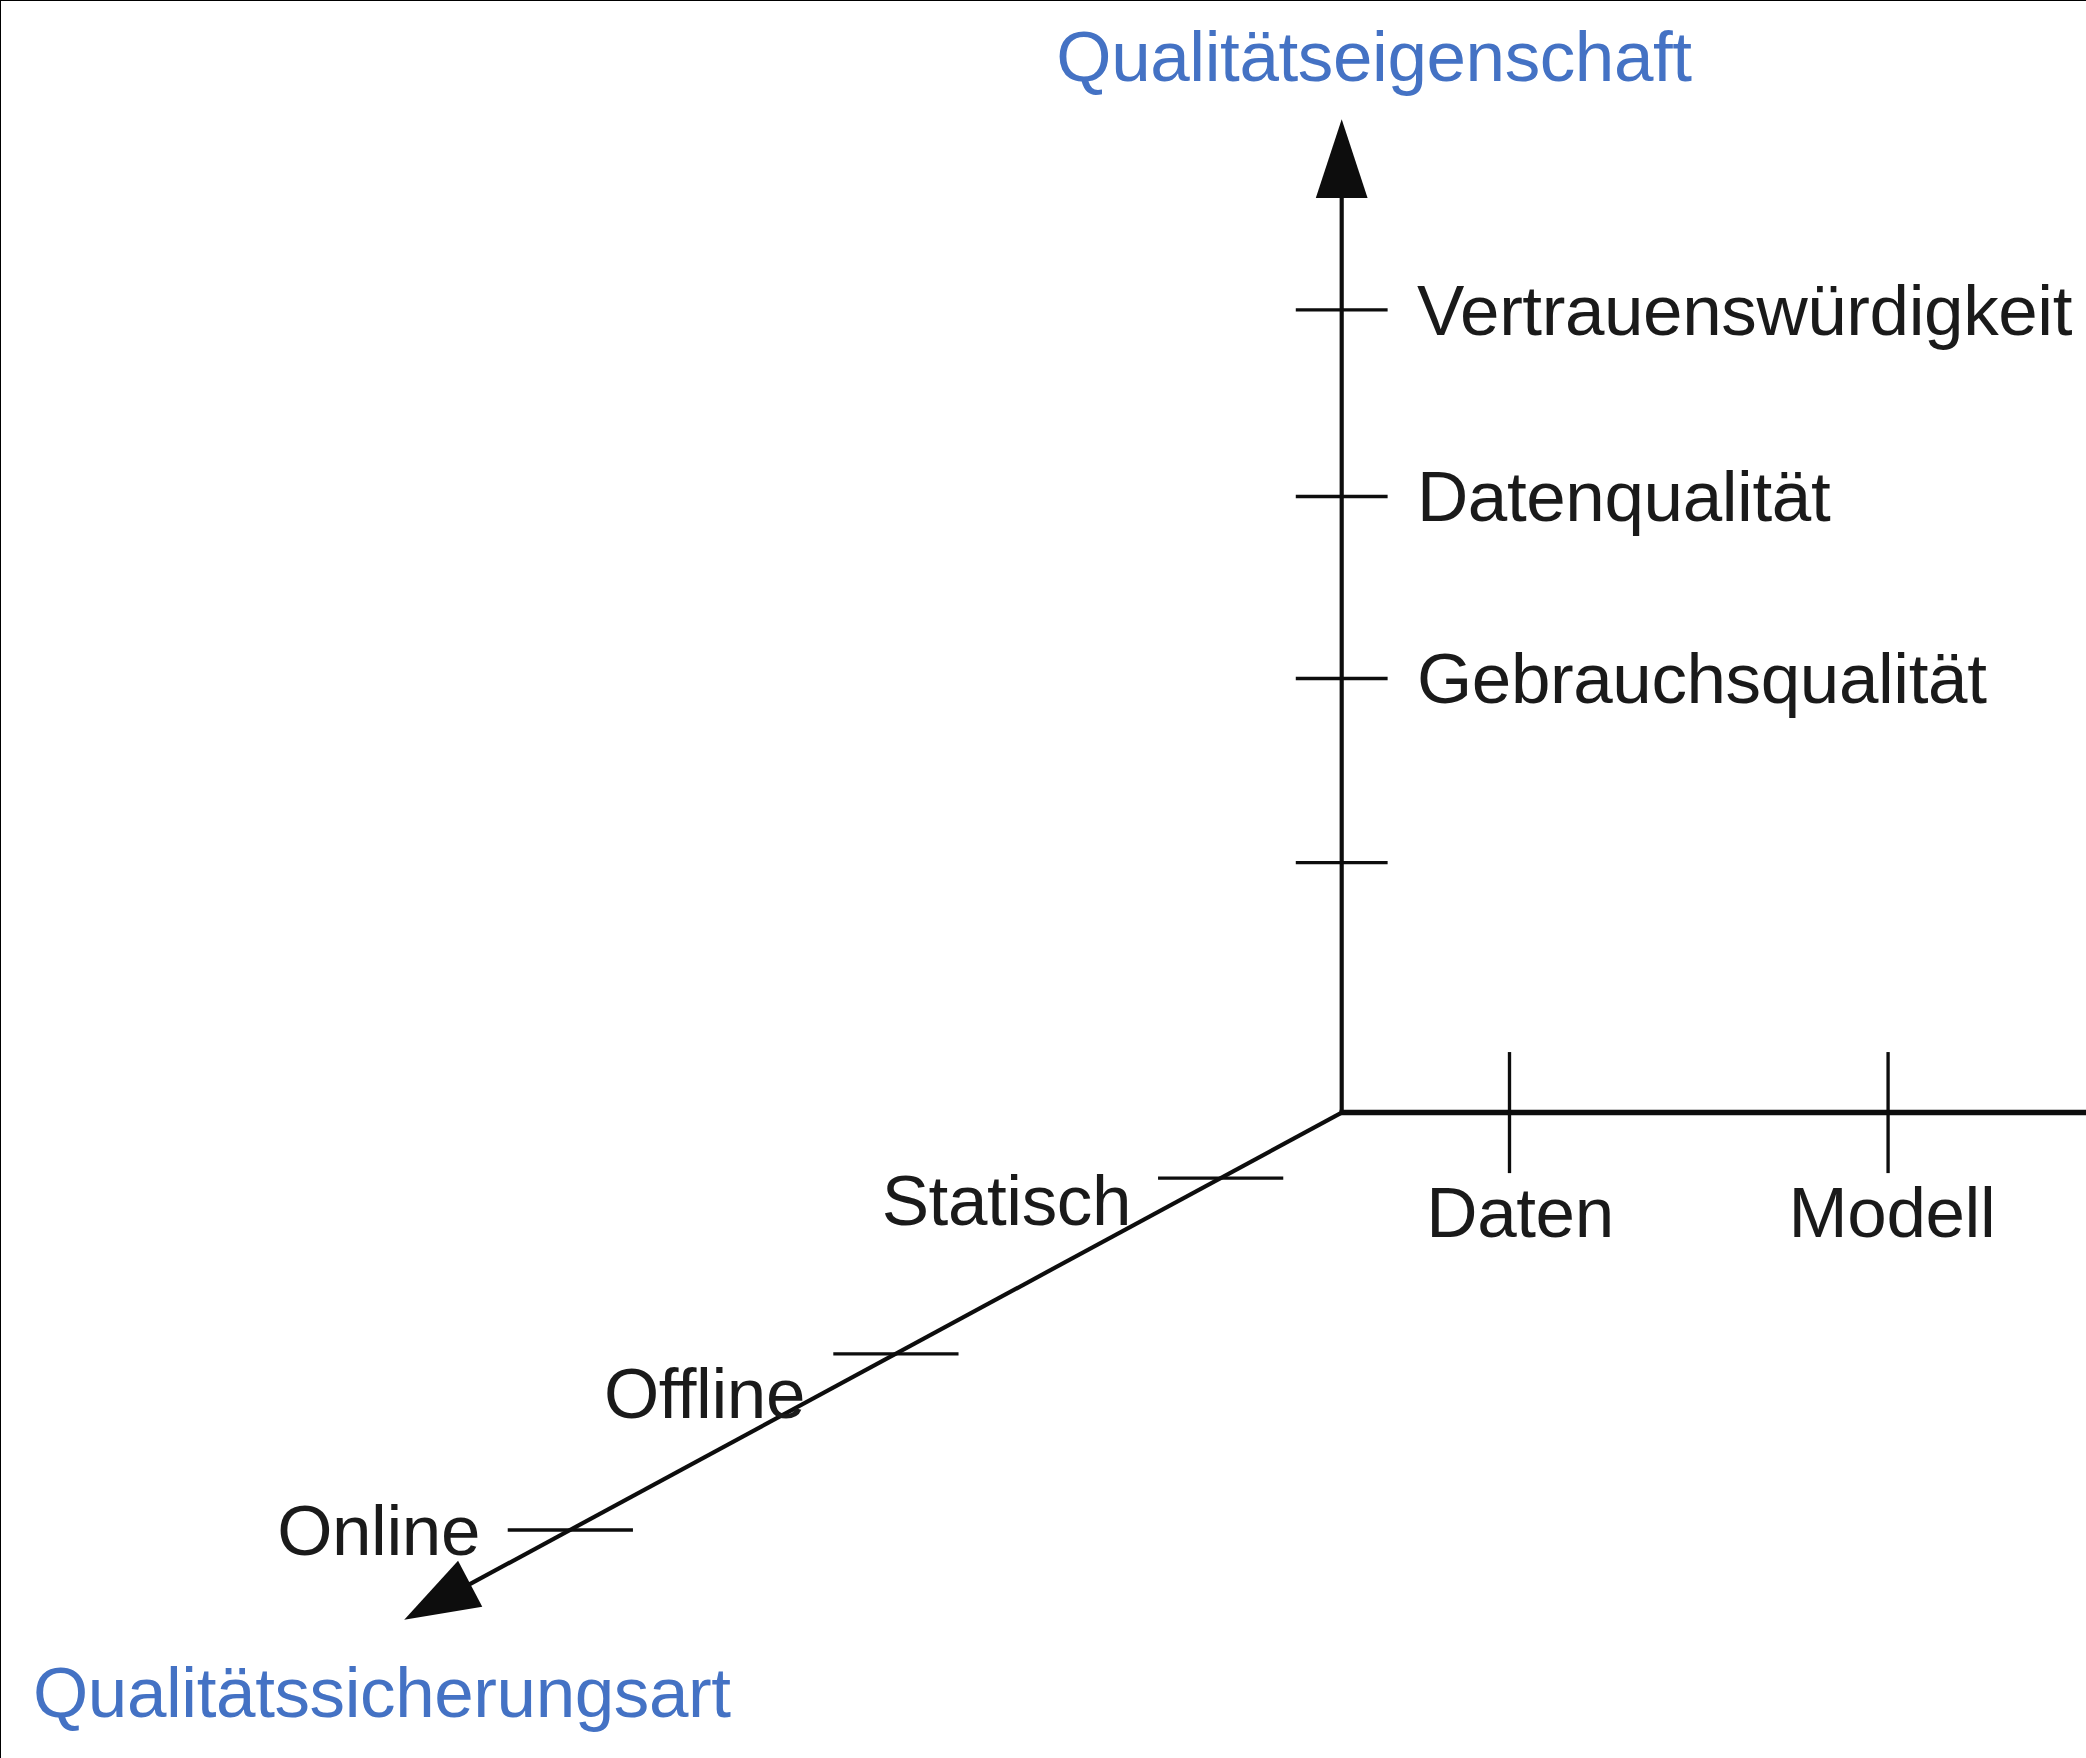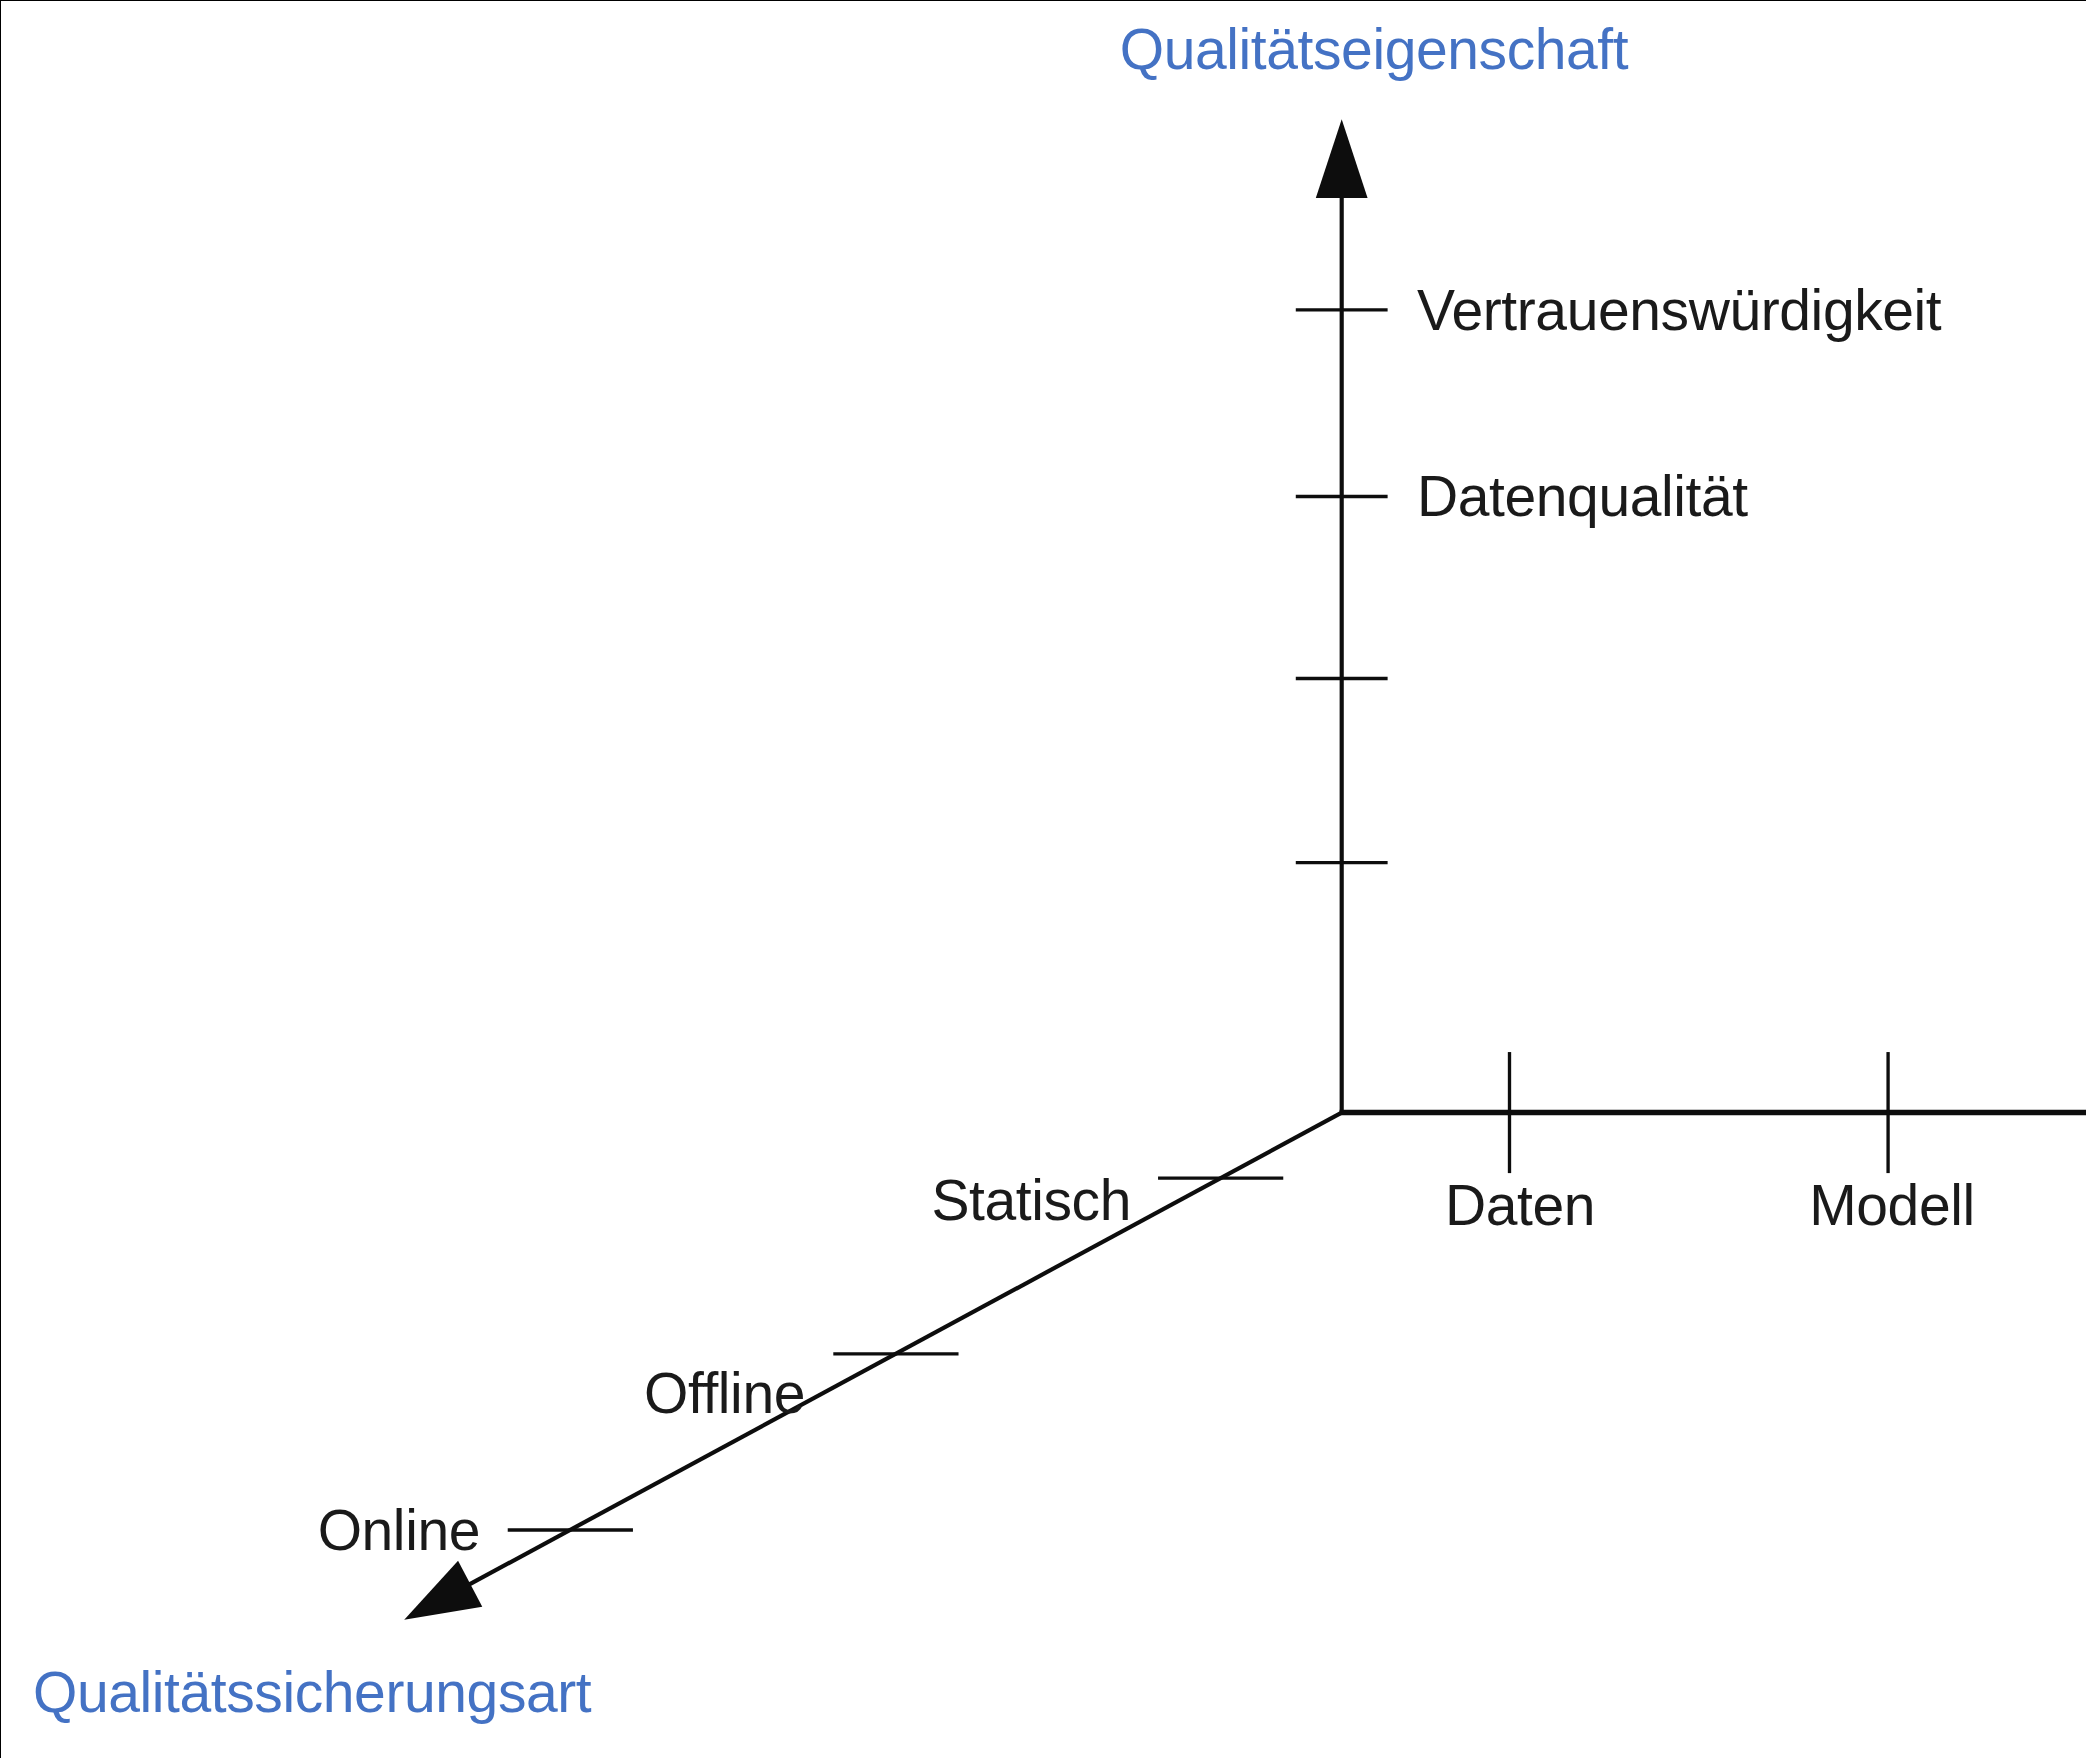--- a/index.html
+++ b/index.html
@@ -20,21 +20,21 @@
     overflow: hidden;
   }
   svg.axes {
     position: absolute;
     left: 0; top: 0;
     width: 3209px;
     height: 1759px;
   }
   .lbl {
     position: absolute;
-    font-size: 57px;
+    font-size: 71px;
     line-height: 1;
     color: #1a1a1a;
     white-space: nowrap;
     letter-spacing: -0.4px;
   }
   .axis-title {
     color: #4472C4;
   }
   .vcenter { transform: translateY(-50%); text-align: right; }
   .hcenter { transform: translateX(-50%); }
@@ -73,20 +73,21 @@
       <line x1="1214" y1="3663" x2="1514" y2="3663" stroke="#0d0d0d" stroke-width="8"></line>
     </g>
   </svg>
 
   <div class="lbl axis-title hcenter" style="left:1373px; top:20px;">Qualitätseigenschaft</div>
 
   <div class="lbl axis-title vcenter" style="left:32px; top:1691px;">Qualitätssicherungsart</div>
 
   <div class="lbl vcenter" style="left:1416px; top:309px;">Vertrauenswürdigkeit</div>
   <div class="lbl vcenter" style="left:1416px; top:495px;">Datenqualität</div>
+  <div class="lbl vcenter" style="left:1416px; top:677px;">Gebrauchsqualität</div>
 
   <div class="lbl hcenter" style="left:1519px; top:1176px;">Daten</div>
   <div class="lbl hcenter" style="left:1891px; top:1176px;">Modell</div>
 
   <div class="lbl vcenter right-align" style="right:2077px; top:1151px;margin-top:48px;">Statisch</div>
   <div class="lbl vcenter right-align" style="right:2403px; top:1353px;margin-top:39px;">Offline</div>
   <div class="lbl vcenter right-align" style="right:2728px; top:1529px;">Online</div>
 
 </div>
 

